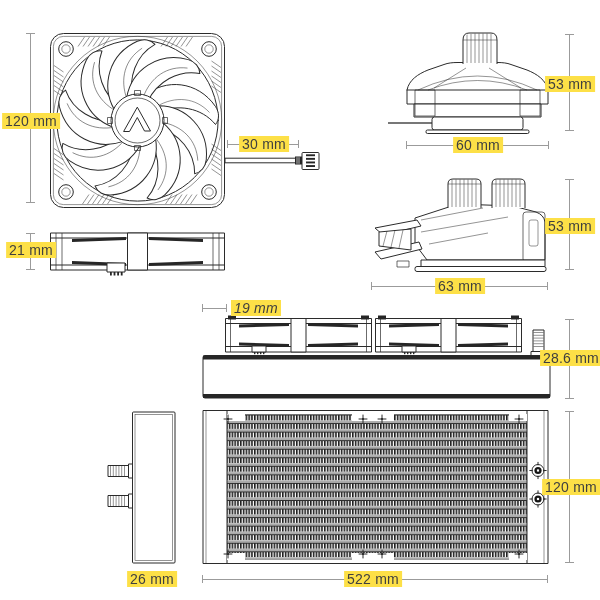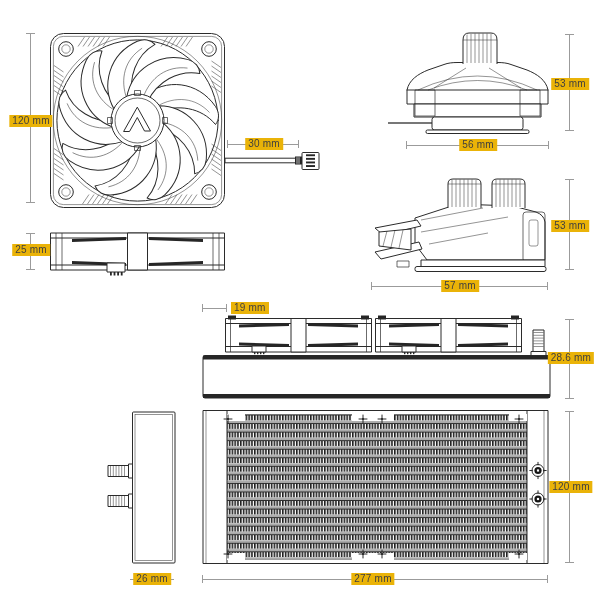--- a/index.html
+++ b/index.html
@@ -8,23 +8,23 @@
   .view{position:absolute;}
   
   .s  {stroke:#2b2b2b;stroke-width:1;fill:none;stroke-linejoin:round;stroke-linecap:round;}
   .sf {stroke:#2b2b2b;stroke-width:1;fill:#ffffff;stroke-linejoin:round;}
   .med{stroke:#2b2b2b;stroke-width:.7;fill:none;stroke-linejoin:round;}
   .thin{stroke:#2b2b2b;stroke-width:.5;fill:none;}
   .dk {fill:#262626;stroke:none;}
   .wt {fill:#ffffff;stroke:none;}
   
   .dl{position:absolute;background:#9b9b9b;}
-  .dlab{position:absolute;transform:translate(-50%,-50%);background:#eab308;color:#3f3f3f;
-        font-size:10px;line-height:1;padding:1px 3px;white-space:nowrap;letter-spacing:.2px;}
-  .dlab.left{transform:translateY(-50%);}
+  .dlab{position:absolute;transform:translate(-50%,-50%);background:#fde047;color:#3f3f3f;
+        font-size:14px;line-height:1;padding:1px 3px;white-space:nowrap;letter-spacing:.2px;}
+  .dlab.left{transform:translateY(-50%);font-style:italic;}
 </style>
 </head>
 <body>
 
 <div class="canvas">
 
   <svg class="view" style="left:45px;top:28px" width="185" height="185" viewBox="0 0 185 185">
     <defs>
       <g id="ribcluster">
         <line class="thin" x1="0" y1="9.5" x2="6.5" y2="0"></line>
@@ -339,42 +339,42 @@
     <div class="dl" style="left:569px;top:34px;width:1px;height:97px"></div>
     <div class="dl" style="left:565px;top:34px;width:9px;height:1px"></div>
     <div class="dl" style="left:565px;top:130px;width:9px;height:1px"></div>
     <div class="dlab" style="left:570px;top:84px">53 mm</div>
   </div>
 
   <div>
     <div class="dl" style="left:406px;top:145px;width:143px;height:1px"></div>
     <div class="dl" style="left:406px;top:141px;width:1px;height:8px"></div>
     <div class="dl" style="left:548px;top:141px;width:1px;height:8px"></div>
-    <div class="dlab" style="left:478px;top:145px">56 mm</div>
+    <div class="dlab" style="left:478px;top:145px">60 mm</div>
   </div>
 
   <div>
     <div class="dl" style="left:30px;top:233px;width:1px;height:37px"></div>
     <div class="dl" style="left:26px;top:233px;width:9px;height:1px"></div>
     <div class="dl" style="left:26px;top:269px;width:9px;height:1px"></div>
-    <div class="dlab" style="left:31px;top:250px">25 mm</div>
+    <div class="dlab" style="left:31px;top:250px">21 mm</div>
   </div>
 
   <div>
     <div class="dl" style="left:569px;top:179px;width:1px;height:91px"></div>
     <div class="dl" style="left:565px;top:179px;width:9px;height:1px"></div>
     <div class="dl" style="left:565px;top:269px;width:9px;height:1px"></div>
     <div class="dlab" style="left:570px;top:226px">53 mm</div>
   </div>
 
   <div>
     <div class="dl" style="left:371px;top:286px;width:177px;height:1px"></div>
     <div class="dl" style="left:371px;top:282px;width:1px;height:8px"></div>
     <div class="dl" style="left:547px;top:282px;width:1px;height:8px"></div>
-    <div class="dlab" style="left:460px;top:286px">57 mm</div>
+    <div class="dlab" style="left:460px;top:286px">63 mm</div>
   </div>
 
   <div>
     <div class="dl" style="left:202px;top:308px;width:25px;height:1px"></div>
     <div class="dl" style="left:202px;top:304px;width:1px;height:8px"></div>
     <div class="dl" style="left:226px;top:304px;width:1px;height:8px"></div>
     <div class="dlab left" style="left:231px;top:308px">19 mm</div>
   </div>
 
   <div>
@@ -387,21 +387,21 @@
   <div>
     <div class="dl" style="left:130px;top:579px;width:8px;height:1px"></div>
     <div class="dl" style="left:166px;top:579px;width:8px;height:1px"></div>
     <div class="dlab" style="left:152px;top:579px">26 mm</div>
   </div>
 
   <div>
     <div class="dl" style="left:202px;top:579px;width:346px;height:1px"></div>
     <div class="dl" style="left:202px;top:575px;width:1px;height:8px"></div>
     <div class="dl" style="left:547px;top:575px;width:1px;height:8px"></div>
-    <div class="dlab" style="left:373px;top:579px">277 mm</div>
+    <div class="dlab" style="left:373px;top:579px">522 mm</div>
   </div>
 
   <div>
     <div class="dl" style="left:569px;top:411px;width:1px;height:152px"></div>
     <div class="dl" style="left:565px;top:411px;width:9px;height:1px"></div>
     <div class="dl" style="left:565px;top:562px;width:9px;height:1px"></div>
     <div class="dlab" style="left:571px;top:487px">120 mm</div>
   </div>
 
 </div>

